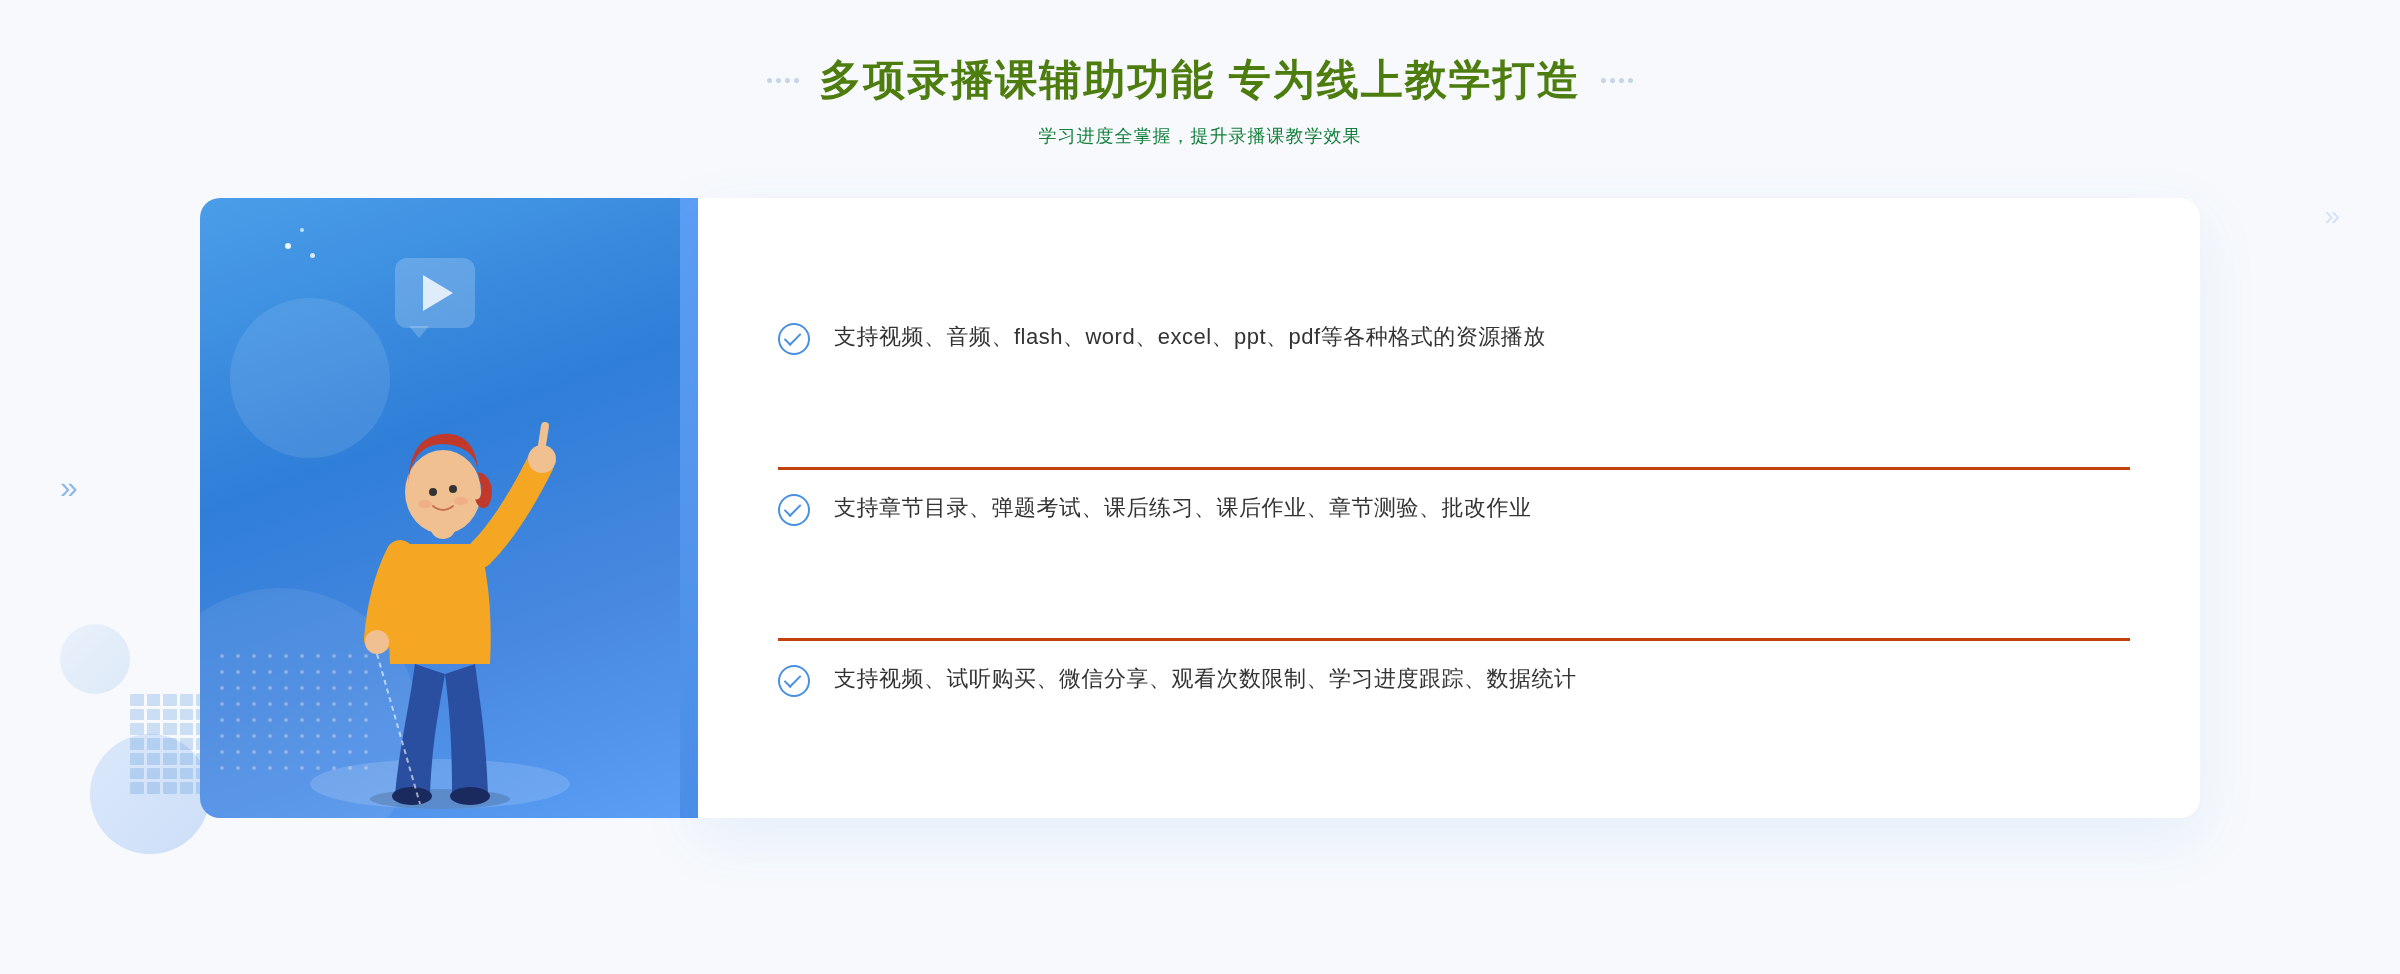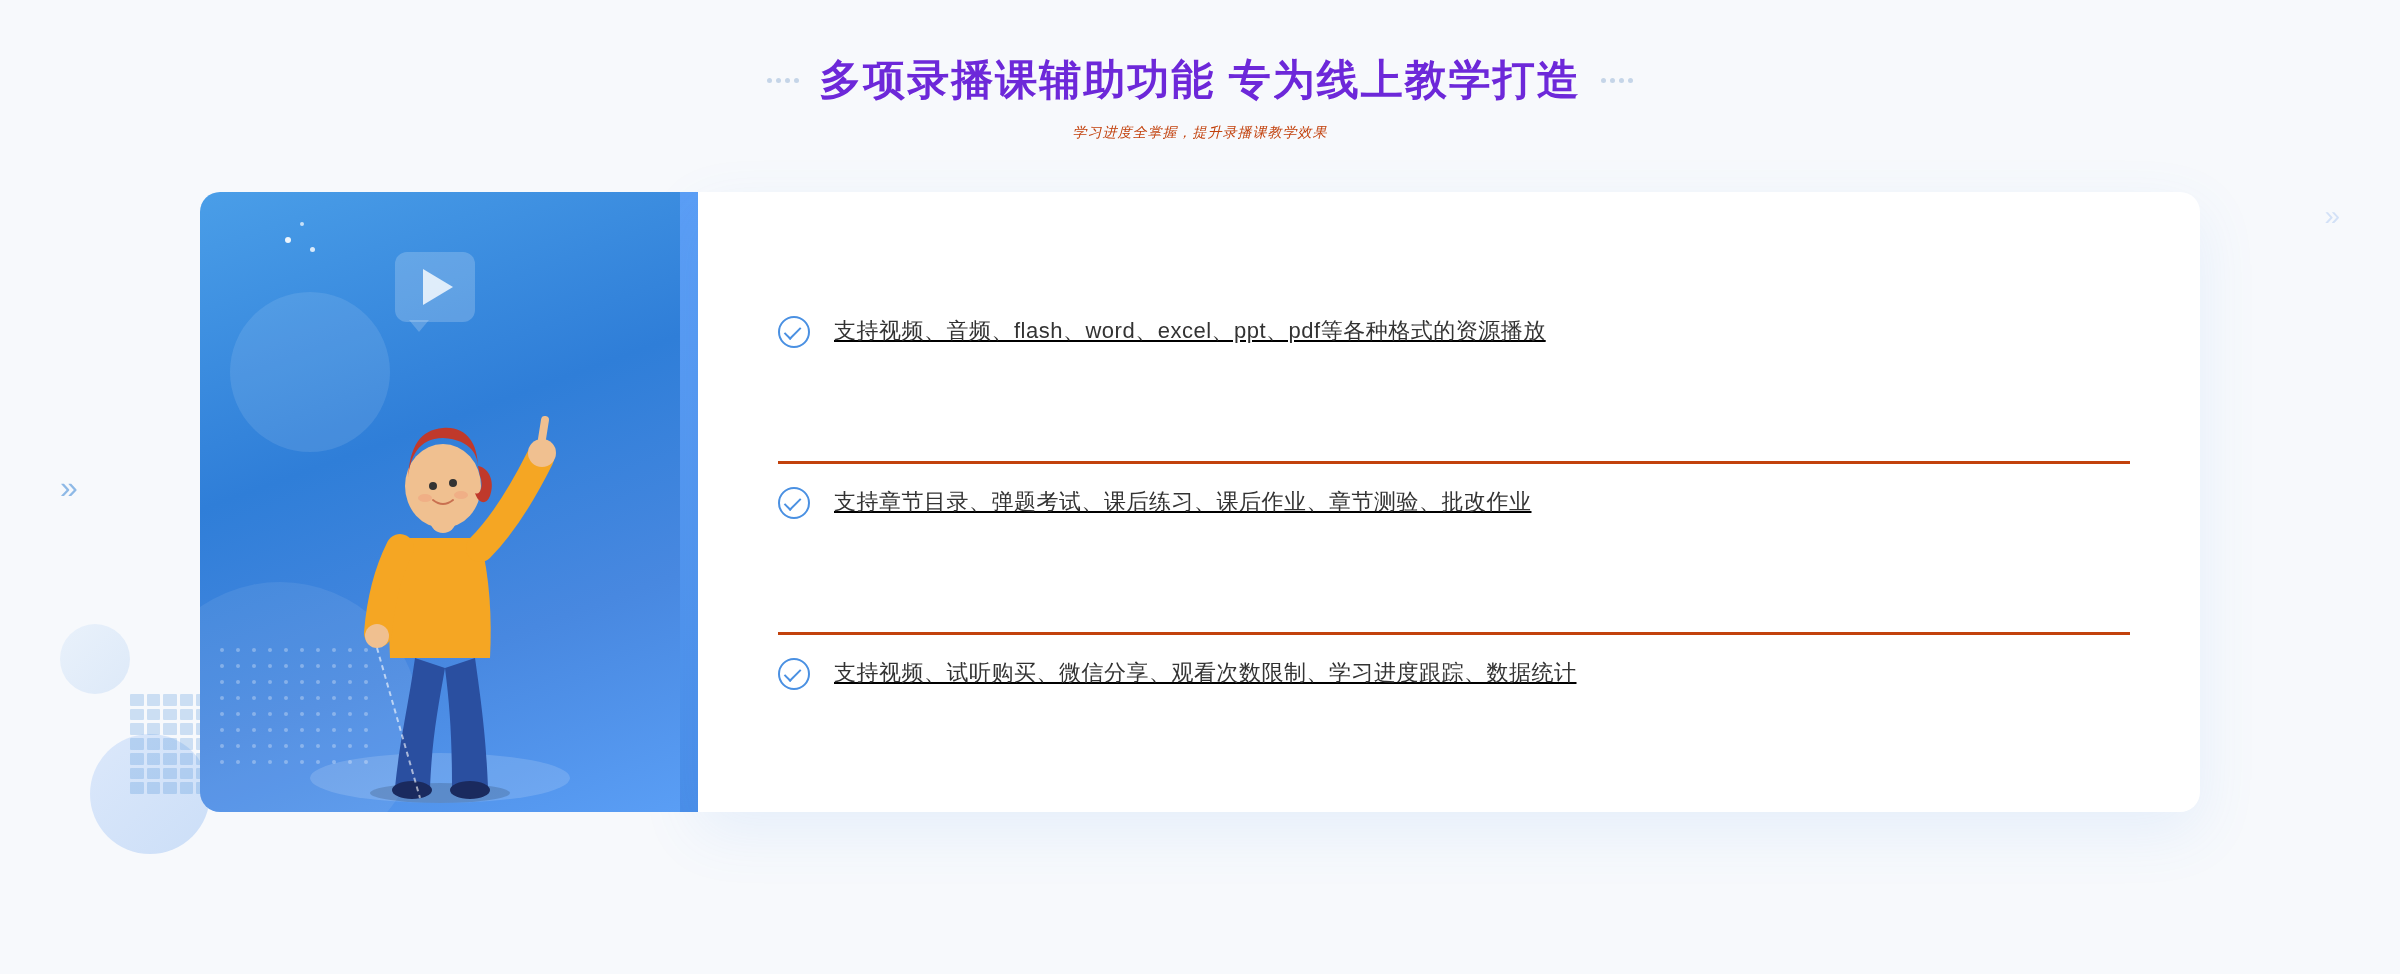--- a/index.html
+++ b/index.html
@@ -104,29 +104,28 @@
     .header-deco-dot {
       width: 5px;
       height: 5px;
       background: #c5d5e8;
       border-radius: 50%;
     }
 
     .header-title {
       font-size: 42px;
       font-weight: 700;
-      color: #6d28d9;
+      color: #4d7c0f;
       letter-spacing: 2px;
     }
 
     .header-subtitle {
-      font-size: 14px;
-      color: #c2410c;
+      font-size: 18px;
+      color: #15803d;
       letter-spacing: 1px;
-      font-style: italic;
     }
 
     
     .main-content {
       display: flex;
       justify-content: center;
       align-items: stretch;
       margin-top: 50px;
       position: relative;
       z-index: 2;
@@ -266,24 +265,23 @@
       padding: 55px 70px 55px 80px;
       display: flex;
       flex-direction: column;
       justify-content: space-around;
       box-shadow: 0 20px 60px rgba(74, 144, 232, 0.1);
       min-height: 620px;
     }
 
     .feature-item {
       display: flex;
-      align-items: center;
+      align-items: flex-end;
       gap: 24px;
       padding: 20px 0;
-      text-decoration: underline;
     }
 
     .feature-item + .feature-item {
       border-top: 3px solid #c2410c;
     }
 
     .check-circle {
       width: 32px;
       height: 32px;
       border-radius: 50%;

